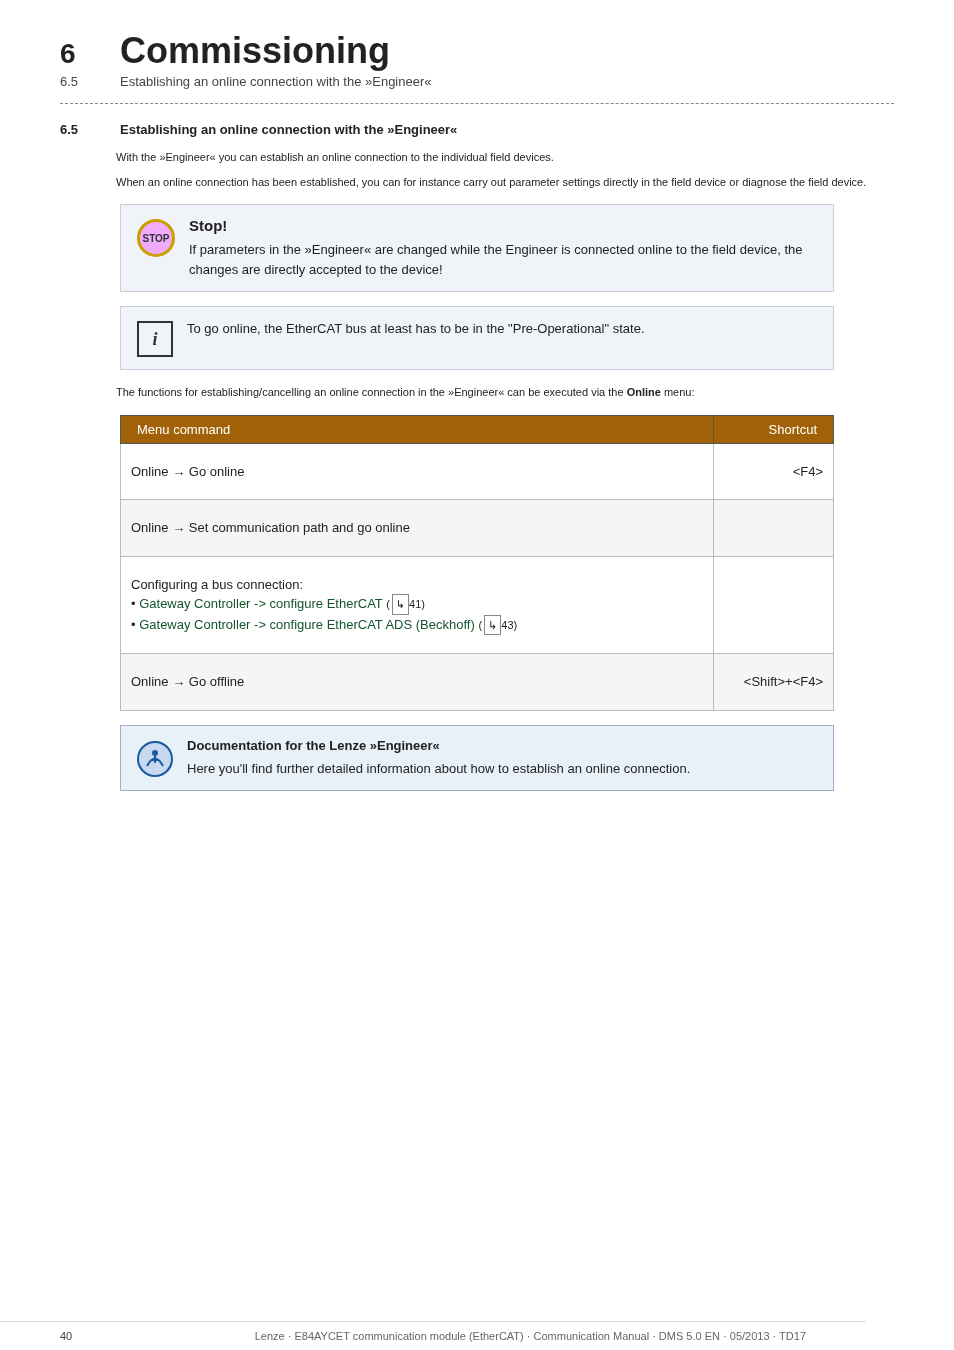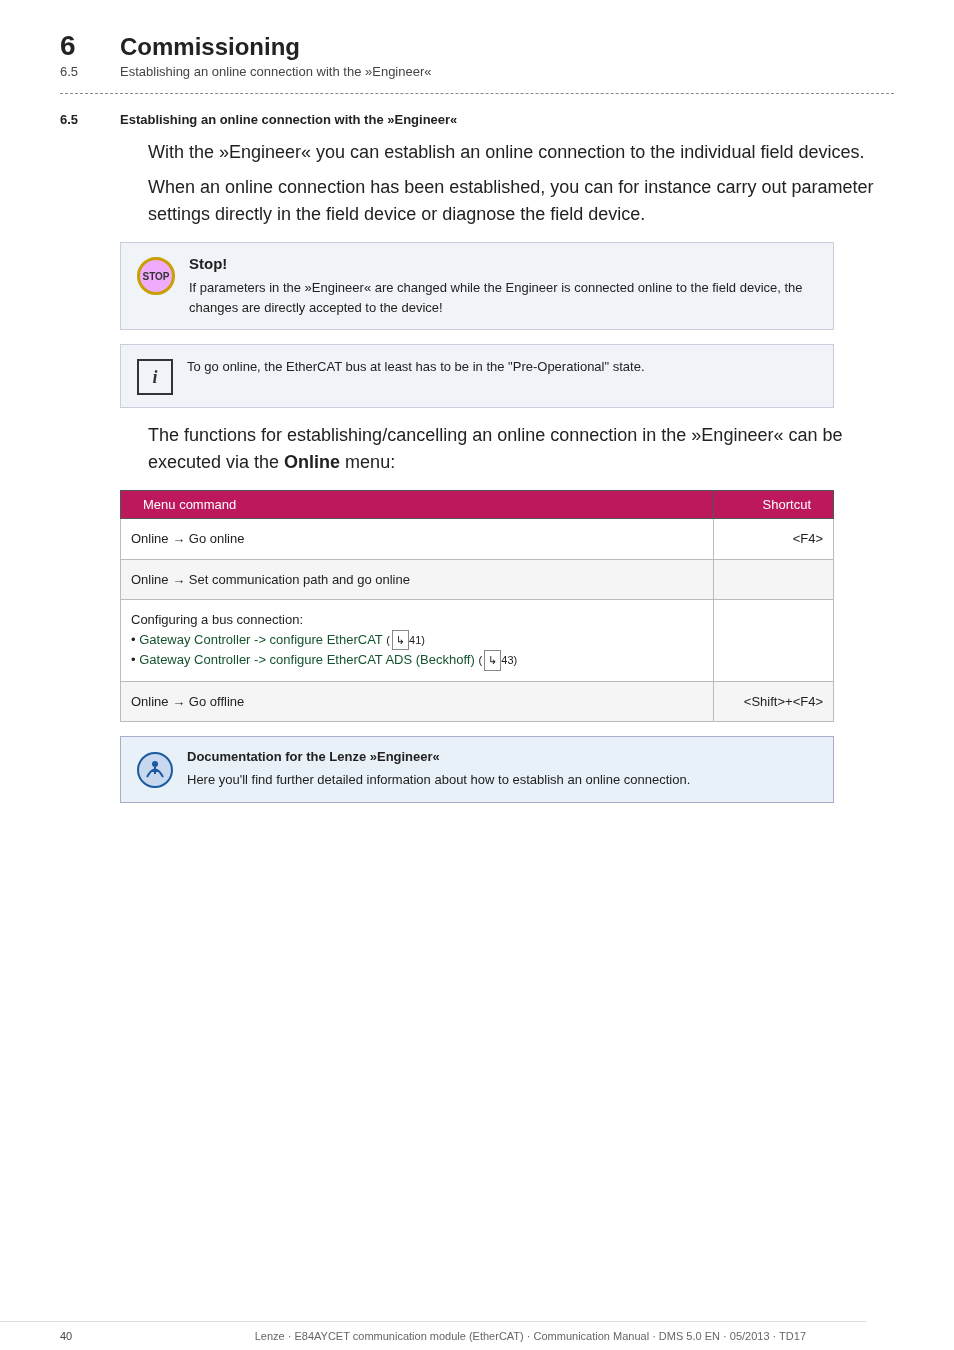--- a/index.html
+++ b/index.html
@@ -27,21 +27,21 @@
       gap: 20px;
       margin-bottom: 2px;
     }
     .chapter-num {
       font-size: 28px;
       font-weight: bold;
       color: #222;
       min-width: 40px;
     }
     .chapter-name {
-      font-size: 24px;
+      font-size: 36px;
       font-weight: bold;
       color: #222;
     }
     .sub-title-line {
       display: flex;
       align-items: baseline;
       gap: 20px;
       margin-left: 0;
     }
     .sub-num {
@@ -66,23 +66,23 @@
     .section-num {
       font-size: 13px;
       font-weight: bold;
       min-width: 40px;
     }
     .section-title {
       font-size: 13px;
       font-weight: bold;
     }
     .body-text {
-      margin-left: 88px;
+      margin-left: 56px;
       margin-bottom: 8px;
-      font-size: 18px;
+      font-size: 11px;
       line-height: 1.5;
     }
     
     .stop-box {
       margin: 14px 60px 14px 60px;
       background: #f0f4f8;
       border: 1px solid #ccd;
       padding: 12px 16px 12px 16px;
       display: flex;
       gap: 14px;
@@ -151,30 +151,30 @@
     
     .table-wrap {
       margin: 14px 60px 14px 60px;
     }
     table {
       width: 100%;
       border-collapse: collapse;
       font-size: 13px;
     }
     table th {
-      background: #be185d;
+      background: #a16207;
       color: #fff;
-      padding: 6px 22px;
+      padding: 6px 16px;
       text-align: left;
       font-weight: normal;
       font-size: 13px;
       border: 1px solid #555;
     }
     table td {
-      padding: 10px 10px;
+      padding: 18px 10px;
       border: 1px solid #bbb;
       vertical-align: top;
       line-height: 1.5;
     }
     table tr:nth-child(odd) td {
       background: #fff;
     }
     table tr:nth-child(even) td {
       background: #f5f5f5;
     }

